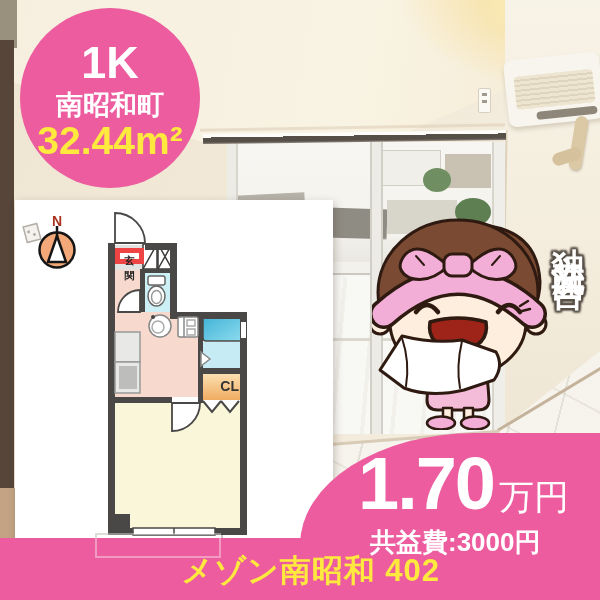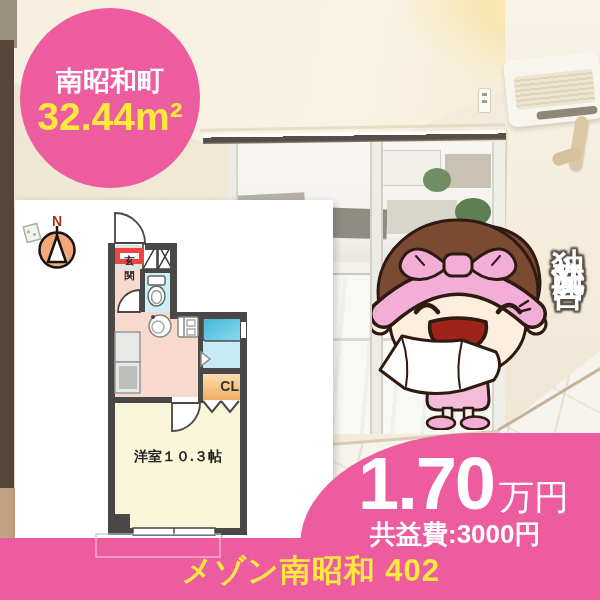--- a/index.html
+++ b/index.html
@@ -76,21 +76,21 @@
         background:#ec5c9e; z-index:40; display:flex; flex-direction:column; align-items:center; justify-content:center; padding-top:2px; }
   .badge-layout { color:#fff; font-size:45px; font-weight:bold; line-height:48px; }
   .badge-district { color:#fff; font-size:27px; font-weight:bold; line-height:36px; }
   .badge-area { color:#ffe93e; font-size:39px; font-weight:bold; line-height:36px; }
 
   .wave { position:absolute; right:0; bottom:0; width:300px; height:167px; background:#ec5c9e;
           border-top-left-radius:175px 112px; z-index:40; }
   .price-main { position:absolute; left:58px; top:8px; white-space:nowrap; }
   .price-amount { color:#fff; font-size:74px; font-weight:bold; letter-spacing:-2px; }
   .price-unit { color:#fff; font-size:35px; font-weight:normal; margin-left:5px; }
-  .price-fee { position:absolute; left:70px; top:84px; color:#fff; font-size:26px; font-weight:bold; letter-spacing:0; }
+  .price-fee { position:absolute; left:70px; top:92px; color:#fff; font-size:26px; font-weight:bold; letter-spacing:0; }
 
   .band { position:absolute; left:0; bottom:0; width:600px; height:62px; background:#ec5c9e; z-index:39; }
   .band-title { position:absolute; left:150px; top:550px; width:290px; text-align:right; z-index:41;
           color:#ffe93e; font-size:31px; font-weight:bold; letter-spacing:1px; }
   .balcony-ghost { position:absolute; left:95px; top:533px; width:126px; height:25px;
           border:2px solid rgba(255,255,255,.38); z-index:45; }
 
   
   .mascot { position:absolute; left:372px; top:212px; width:176px; height:218px; z-index:20; }
   .v-feature { position:absolute; left:548px; top:222px; height:215px; z-index:30;
@@ -277,24 +277,24 @@
         </g>
         <circle cx="42" cy="50" r="17.5" fill="#f2a878" stroke="#151515" stroke-width="2.5"></circle>
         <line x1="42" y1="26" x2="42" y2="38" stroke="#151515" stroke-width="2.5"></line>
         <path d="M42,36 L33,62 L51,62 Z" fill="#ffffff" stroke="#151515" stroke-width="2.5" stroke-linejoin="round"></path>
         <text x="37" y="26" font-size="14" font-weight="bold" fill="#a8321e" font-family="Liberation Sans, DejaVu Sans, sans-serif">N</text>
       </g>
     </svg>
 
     <div class="plan-label lbl-genkan">玄関</div>
     <div class="plan-label lbl-cl">CL</div>
-    <div class="plan-label lbl-room">洋室１０.３帖</div>
   </div>
 
   <div class="badge-circle">
+    <div class="badge-layout">1K</div>
     <div class="badge-district">南昭和町</div>
     <div class="badge-area">32.44m²</div>
   </div>
 
   <div class="wave">
     <div class="price-main">
       <span class="price-amount">1.70</span><span class="price-unit">万円</span>
     </div>
     <div class="price-fee">共益費:3000円</div>
   </div>

